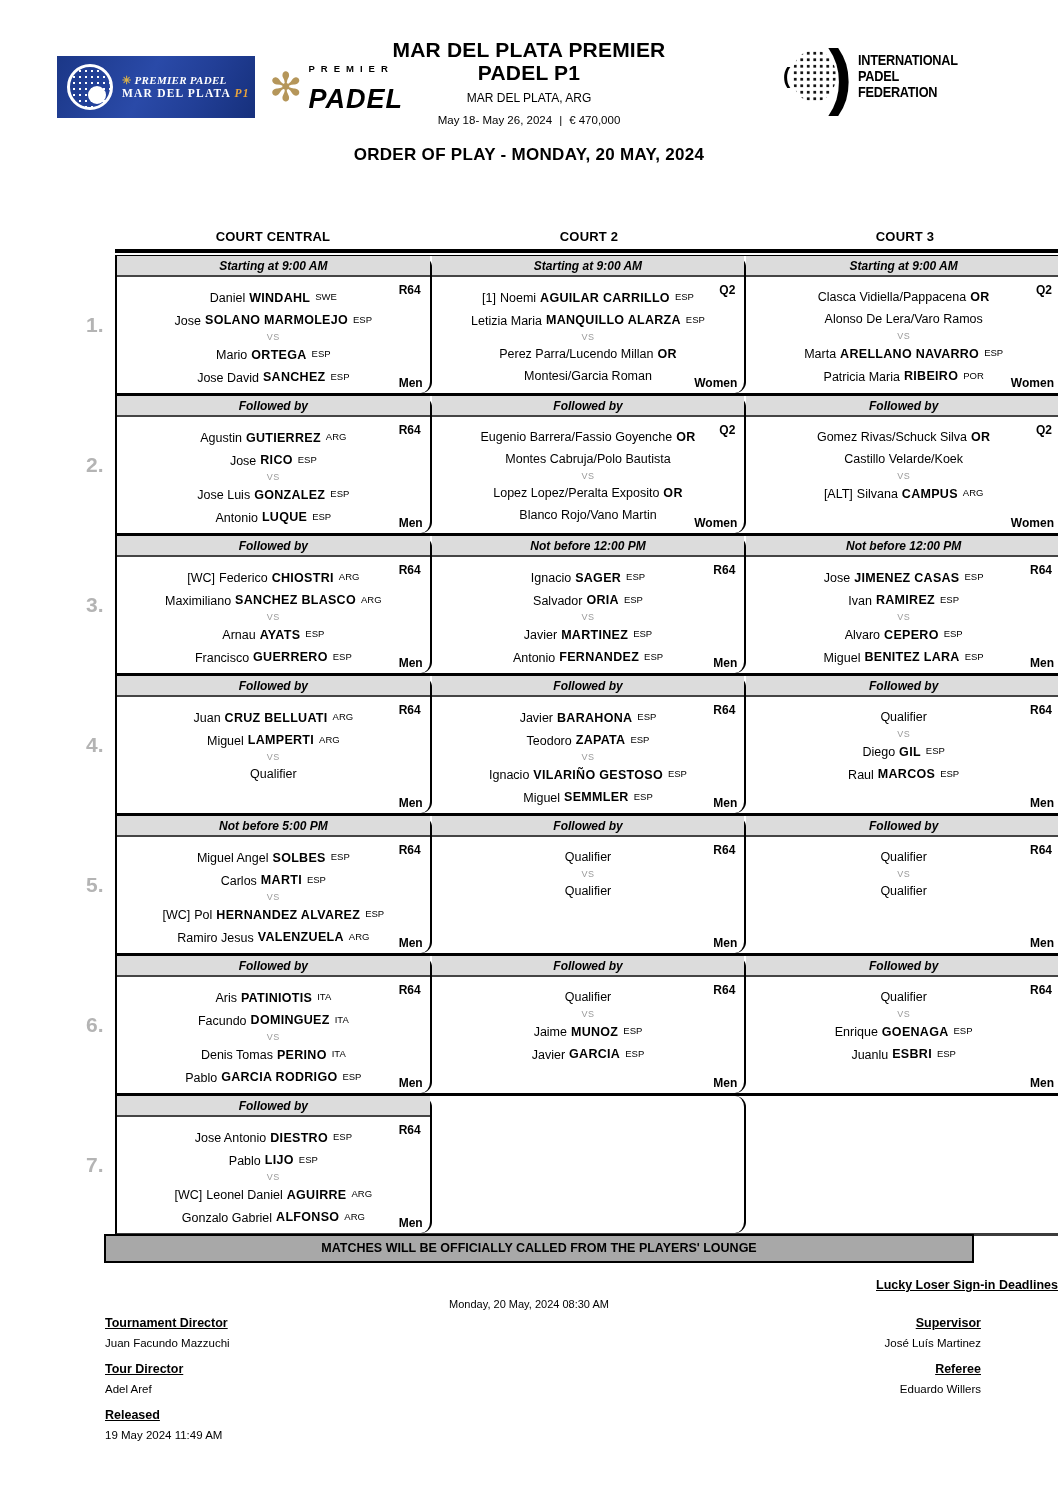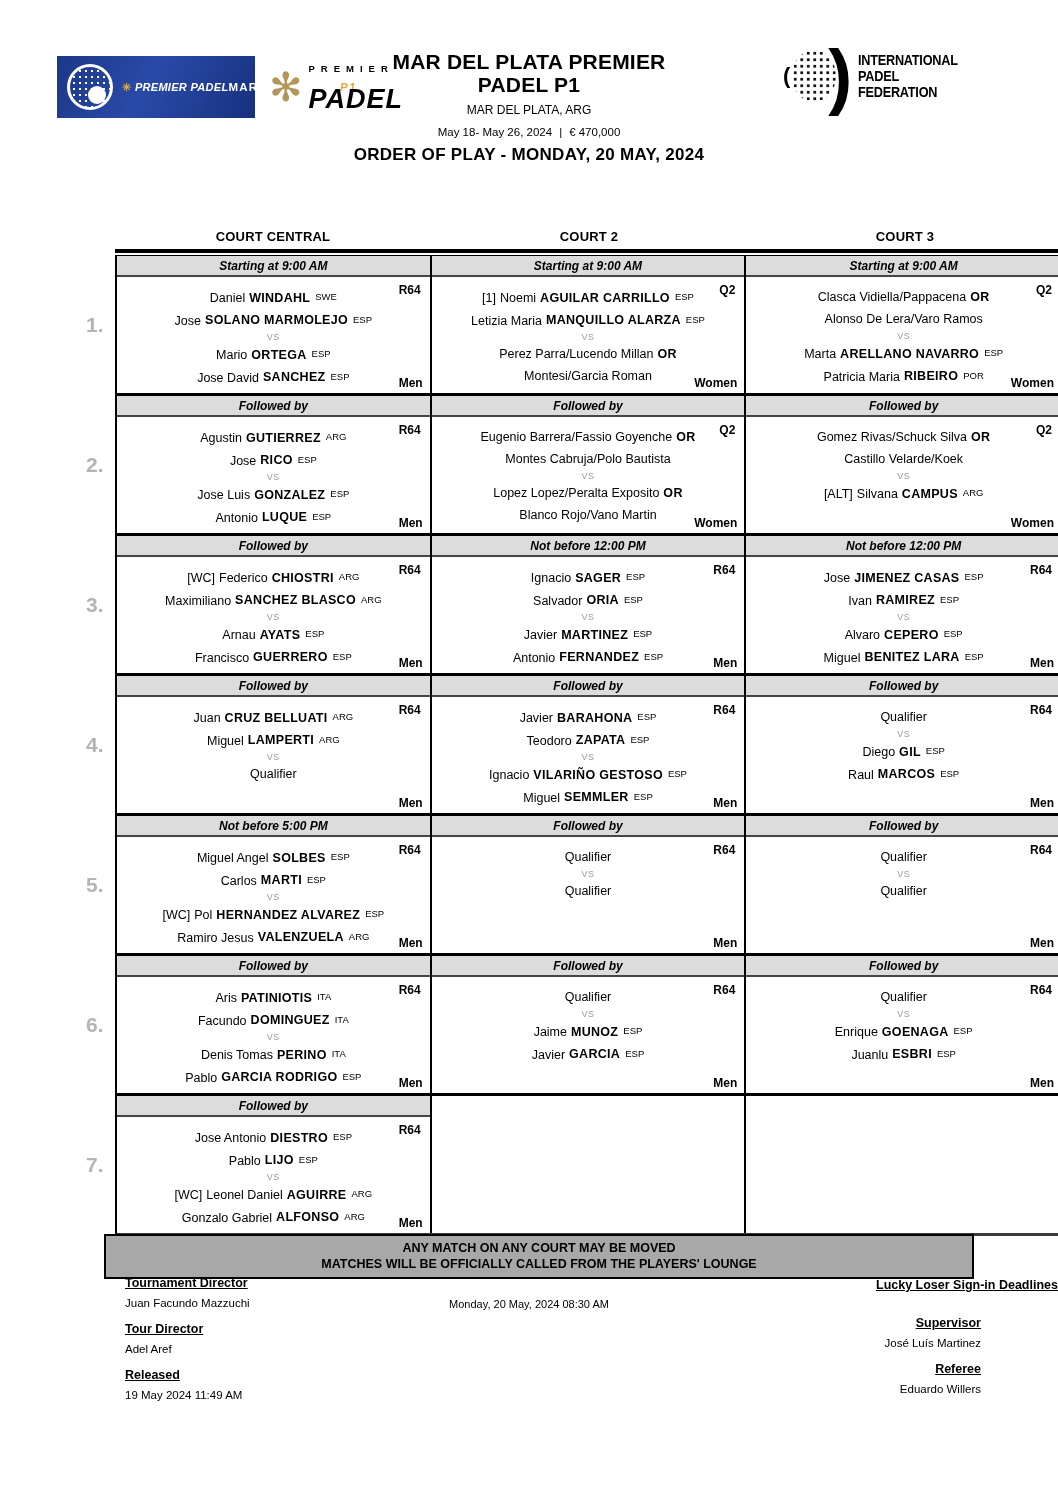--- a/index.html
+++ b/index.html
@@ -7,33 +7,33 @@
   body { font-family:"Liberation Sans", sans-serif; color:#000; }
   .page { position:relative; width:1058px; height:1497px; margin:0 auto; background:#fff; overflow:hidden; }
 
   
   .brand-left { position:absolute; left:57px; top:56px; display:flex; align-items:center; gap:14px; }
   .mdp-logo { width:198px; height:62px; background:linear-gradient(118deg,#1b3787 0%, #2a4aa8 45%, #223f97 70%, #16307c 100%);
               display:flex; align-items:center; gap:9px; padding:0 10px; }
   .mdp-seal { width:46px; height:46px; border-radius:50%; border:3px solid #fff; position:relative; flex:0 0 auto;
               background-image:radial-gradient(#ffffff 1.3px, transparent 1.5px); background-size:6px 6px; background-position:1px 1px; }
   .mdp-seal::after { content:""; position:absolute; right:4px; bottom:3px; width:18px; height:18px; border-radius:50%; background:#fff; }
-  .mdp-lines { display:flex; flex-direction:row; line-height:13px; }
+  .mdp-lines { display:flex; flex-direction:column; line-height:13px;font-family:Liberation Serif, serif; }
   .mdp-line1 { color:#fff; font-weight:bold; font-style:italic; font-size:11px; letter-spacing:.3px; white-space:nowrap; }
   .mdp-line1 .gold-ast { color:#d9b14a; font-style:normal; }
   .mdp-line2 { color:#fff; font-weight:bold; font-size:11.5px; letter-spacing:1.2px; white-space:nowrap; }
   .mdp-p1 { color:#e8a33d; font-style:italic; font-weight:800; }
 
   .pp-logo { display:flex; align-items:center; gap:6px; }
   .pp-flower { color:#b5965a; font-size:40px; line-height:40px; }
   .pp-words { display:flex; flex-direction:column; }
   .pp-top { font-size:9.5px; font-weight:bold; letter-spacing:6px; margin-bottom:12px; }
   .pp-bottom { font-size:27px; font-weight:800; font-style:italic; letter-spacing:1px; line-height:26px; }
 
-  .title-center { position:absolute; left:329px; top:50px; width:400px; text-align:center; }
+  .title-center { position:absolute; left:329px; top:38px; width:400px; text-align:center; }
   .evt-title { font-size:21px; font-weight:bold; line-height:23px; letter-spacing:.2px; }
   .evt-loc { font-size:12px; margin-top:7px; }
   .evt-dates { font-size:11.5px; margin-top:9px; }
   .evt-dates .sep { margin:0 7px; }
 
   .ipf-logo { position:absolute; left:783px; top:50px; display:flex; align-items:center; }
   .ipf-mark { display:flex; align-items:center; position:relative; }
   .ipf-tick { font-size:22px; font-weight:bold; margin-right:2px; }
   .ipf-dots { width:44px; height:52px; border-radius:50%;
               background-image:radial-gradient(#111 1.3px, transparent 1.5px); background-size:6.5px 6.5px; }
@@ -47,21 +47,21 @@
   
   .table-wrap { position:absolute; left:115px; top:229px; width:948px; }
   .court-titles { display:grid; grid-template-columns:repeat(3,1fr); margin-bottom:5px; }
   .court-title { text-align:center; font-size:13px; font-weight:bold; letter-spacing:.2px; }
   .top-bar { height:4px; background:#000; margin-bottom:2px; }
   .order-grid { border-top:1px solid #000; border-left:2px solid #000; border-right:2px solid #000; border-bottom:3px solid #3c3c3c; }
   .grid-row { position:relative; display:grid; grid-template-columns:repeat(3,1fr); background:#fff; }
   .grid-row + .grid-row { border-top:3px solid #000; }
   .row-number { position:absolute; left:-31px; top:50%; transform:translateY(-50%);
                 color:#b4b4b4; font-size:21px; font-weight:bold; }
-  .grid-cell { border-right:2px solid #000; background:#fff; display:flex; flex-direction:column; }
+  .grid-cell { border-right:2px solid #000; background:#fff; display:flex; flex-direction:column;border-radius:11px; }
   .grid-cell:last-child { border-right:none; }
   .cell-banner { background:#dcdcdc; border-bottom:2px solid #454545; text-align:center;
                  font-size:12px; font-weight:bold; font-style:italic; padding:3px 0 2px; }
   .cell-body { position:relative; min-height:116px; padding-top:9px; flex:1; }
   .player-line { font-size:12.5px; line-height:22px; text-align:center; white-space:nowrap; }
   .player-line .pre { margin-right:4px; }
   .player-line .last { font-weight:bold; margin-left:4px; letter-spacing:.3px; }
   .player-line .cc { font-size:9.5px; margin-left:5px; vertical-align:1.5px; }
   .vs-line { font-size:9px; line-height:12px; color:#9a9a9a; text-align:center; letter-spacing:.5px; }
   .round-label { position:absolute; top:6px; right:9px; font-size:12px; font-weight:bold; }
@@ -69,21 +69,21 @@
   .grid-cell.empty { background:#fff; }
 
   
   .notice-box { position:absolute; left:104px; top:1234px; width:870px; background:#a8a8a8; border:2px solid #000;
                 text-align:center; padding:4px 0 5px; }
   .notice-line { font-size:12.5px; font-weight:bold; line-height:16px; }
   .deadline-title { position:absolute; left:0; top:1278px; width:100%; text-align:right;
                     font-size:12.5px; font-weight:bold; text-decoration:underline; }
   .deadline-value { position:absolute; left:0; top:1298px; width:100%; text-align:center; font-size:11px; }
 
-  .officials-left  { position:absolute; left:105px; top:1276px;margin-left:20px; }
+  .officials-left  { position:absolute; left:105px; top:1316px; }
   .officials-right { position:absolute; right:77px; top:1316px; text-align:right; }
   .off-label { font-size:12.5px; font-weight:bold; text-decoration:underline; margin-bottom:7px; }
   .off-value { font-size:11.5px; margin-bottom:13px; }
 </style>
 </head>
 <body>
 
 <div class="page">
 
   <div class="brand-left">
@@ -418,21 +418,20 @@
   </div>
           <div class="grid-cell empty">
     
     
   </div>
         </div>
       </div>
   </div>
 
   <div class="notice-box">
-    <div class="notice-line">ANY MATCH ON ANY COURT MAY BE MOVED</div>
     <div class="notice-line">MATCHES WILL BE OFFICIALLY CALLED FROM THE PLAYERS' LOUNGE</div>
   </div>
   <div class="deadline-title">Lucky Loser Sign-in Deadlines</div>
   <div class="deadline-value">Monday, 20 May, 2024 08:30 AM</div>
 
   <div class="officials-left">
       <div>
     <div class="off-label">Tournament Director</div>
     <div class="off-value">Juan Facundo Mazzuchi</div>
   </div>

